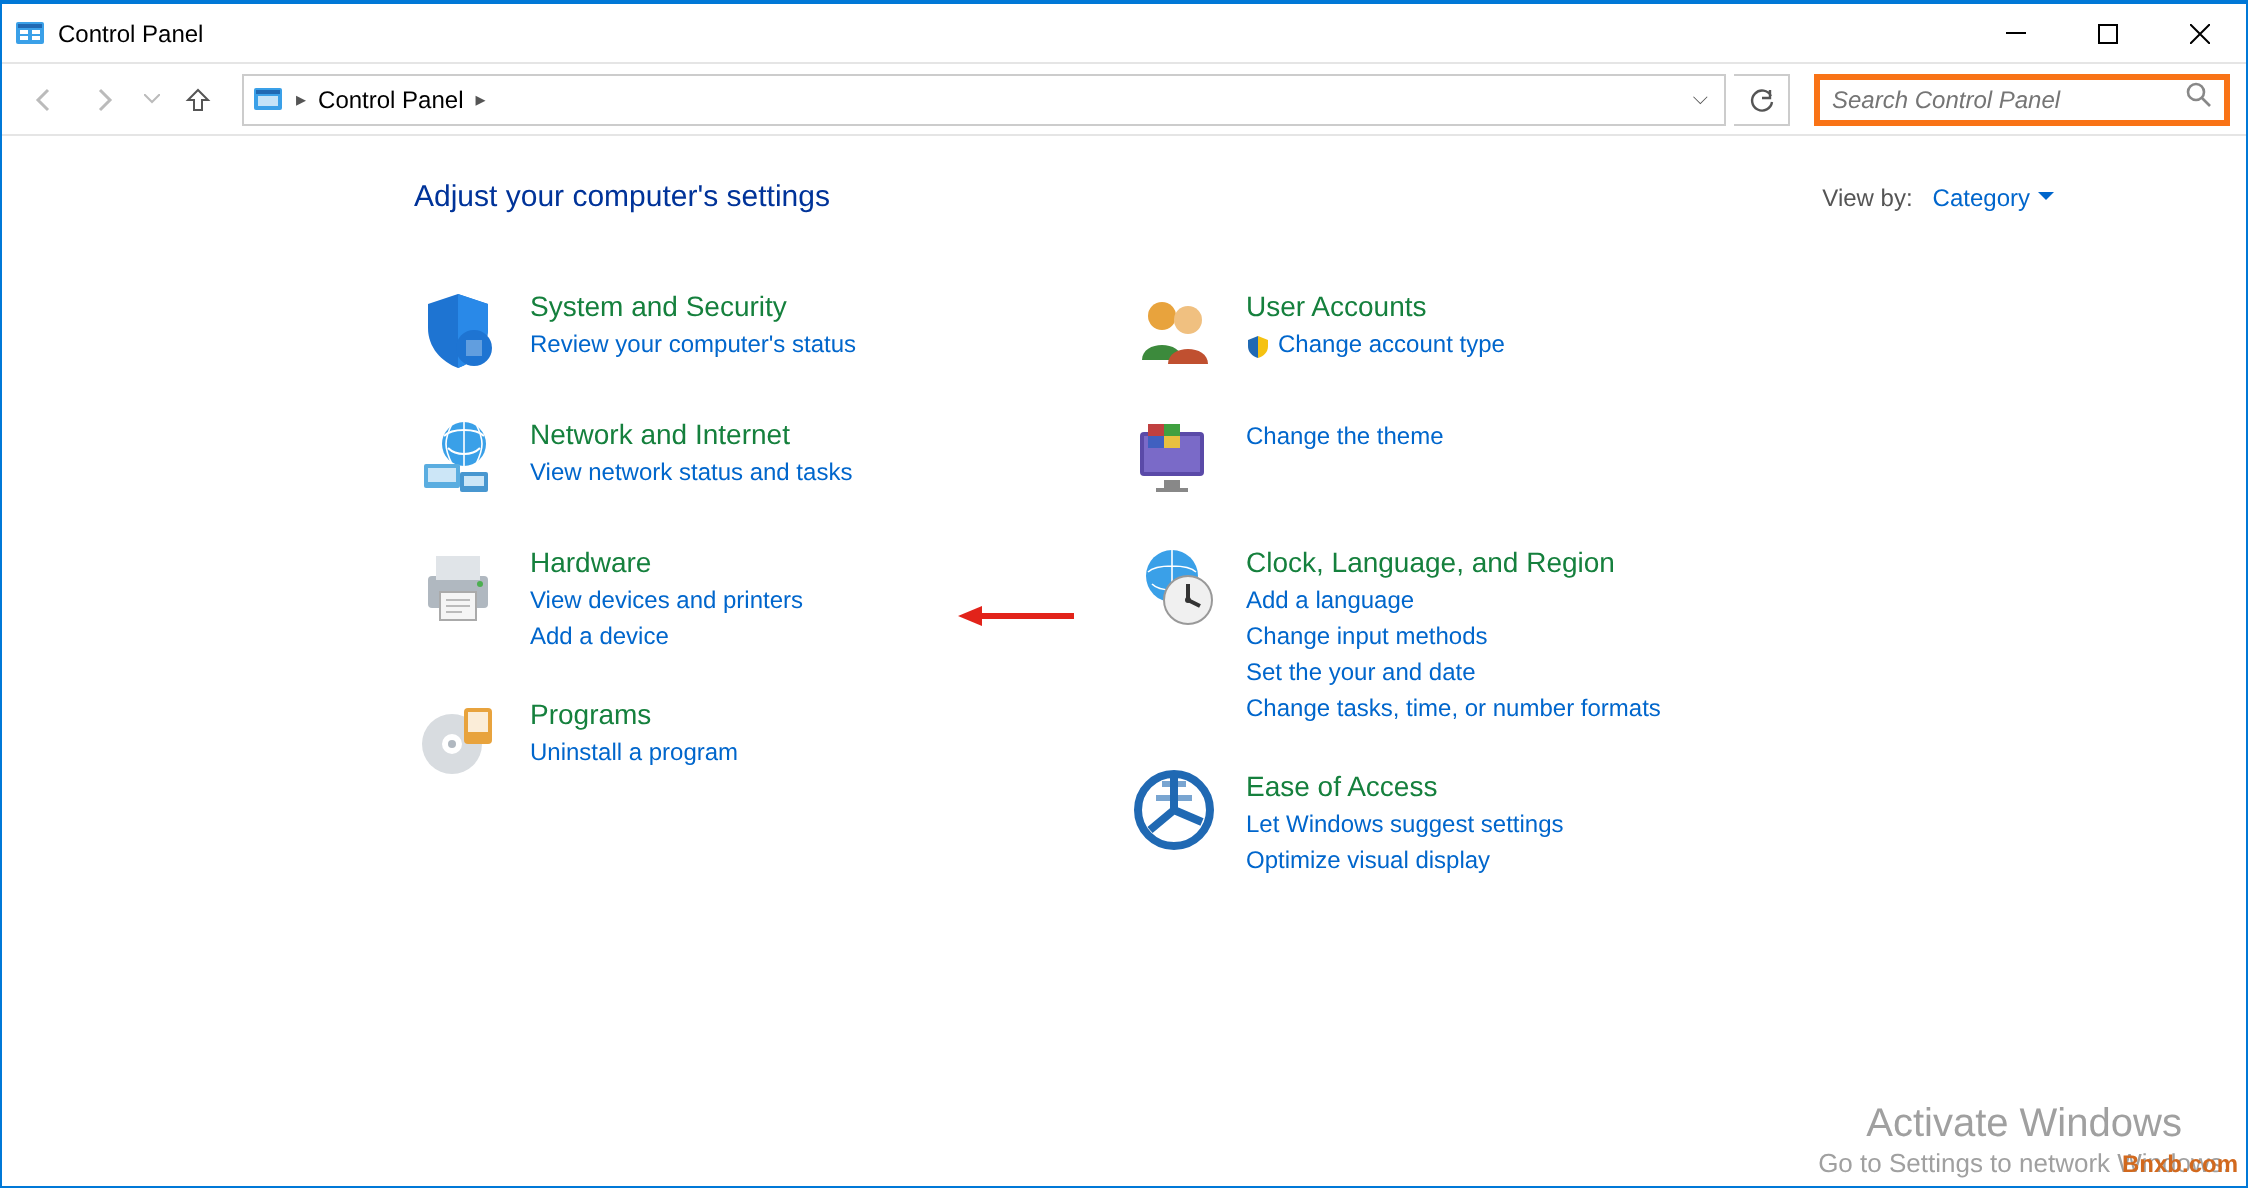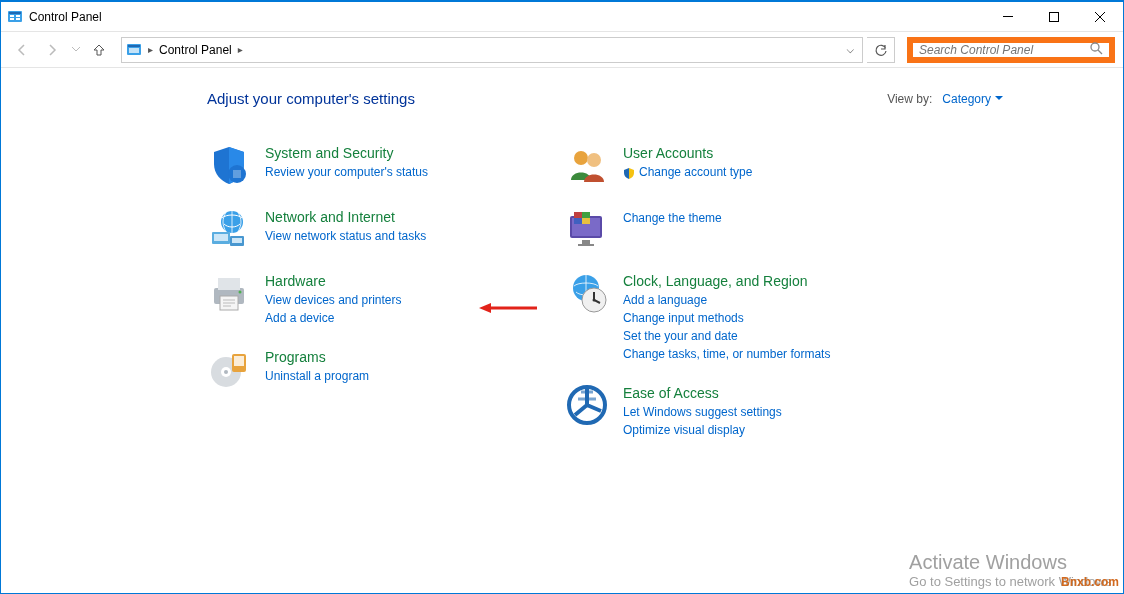--- a/index.html
+++ b/index.html
@@ -17,46 +17,46 @@
     .toolbar { height: 36px; display: flex; align-items: center; padding: 0 8px; gap: 4px; border-bottom: 1px solid #e5e5e5; }
     .nav-arrow { width: 26px; height: 26px; display: flex; align-items: center; justify-content: center; color: #bbb; font-size: 16px; }
     .up-arrow { width: 24px; height: 24px; display: flex; align-items: center; justify-content: center; color: #555; cursor: pointer; }
     .addr-bar { flex: 1; height: 26px; border: 1px solid #ccc; display: flex; align-items: center; padding: 0 4px; gap: 6px; margin-left: 6px; }
     .addr-icon { width: 16px; height: 16px; }
     .addr-sep { color: #555; font-size: 10px; }
     .addr-text { font-size: 12px; color: #000; }
     .addr-spacer { flex: 1; }
     .addr-drop { color: #555; font-size: 10px; cursor: pointer; padding: 0 4px; }
     .refresh-btn { width: 28px; height: 26px; border: 1px solid #ccc; border-left: none; display: flex; align-items: center; justify-content: center; cursor: pointer; }
-    .search-box { width: 208px; height: 26px; border: 6px solid #f97316; margin-left: 8px; display: flex; align-items: center; padding: 0 6px; }
+    .search-box { width: 208px; height: 26px; border: 3px solid #f97316; margin-left: 8px; display: flex; align-items: center; padding: 0 6px; }
     .search-input { flex: 1; border: none; outline: none; font-size: 12px; font-style: italic; color: #888; background: transparent; }
     .search-icon { color: #555; }
 
     
     .content { padding: 22px 0 0 206px; position: relative; }
-    .content-header { display: flex; align-items: center; justify-content: space-between; padding-right: 120px; margin-bottom: 36px; }
+    .content-header { display: flex; align-items: center; justify-content: space-between; padding-right: 96px; margin-bottom: 36px; }
     .header-title { font-size: 15px; color: #003399; }
     .viewby { font-size: 12px; color: #555; display: flex; align-items: center; gap: 10px; }
     .viewby-val { color: #0066cc; cursor: pointer; display: flex; align-items: center; gap: 4px; }
 
     .columns { display: flex; gap: 40px; }
     .col { width: 348px; }
     .col1 { width: 318px; }
     .category { display: flex; gap: 14px; margin-bottom: 20px; position: relative; }
     .cat-icon { width: 44px; height: 44px; flex-shrink: 0; display: flex; align-items: center; justify-content: center; }
     .cat-body { padding-top: 2px; }
     .cat-title { font-size: 14px; color: #15803d; cursor: pointer; margin-bottom: 2px; }
     .cat-link { font-size: 12px; color: #0066cc; cursor: pointer; display: flex; align-items: center; gap: 4px; line-height: 18px; }
     .shield-mini { width: 12px; height: 12px; display: inline-block; }
 
     
     .arrow-annot { position: absolute; left: 478px; top: 232px; pointer-events: none; }
 
     
-    .watermark { position: absolute; right: 8px; bottom: 4px; text-align: left; color: #a0a0a0; margin-top: 39px; }
+    .watermark { position: absolute; right: 8px; bottom: 4px; text-align: center; color: #a0a0a0; margin-top: 39px; }
     .wm-title { font-size: 20px; }
     .wm-sub { font-size: 13px; }
     .wm-brand { position: absolute; right: 4px; bottom: 4px; font-size: 12px; color: #d2691e; font-weight: bold; }
   </style>
 </head>
 <body>
 
 <div class="titlebar">
   <div class="titlebar-left">
     <span class="title-icon">

